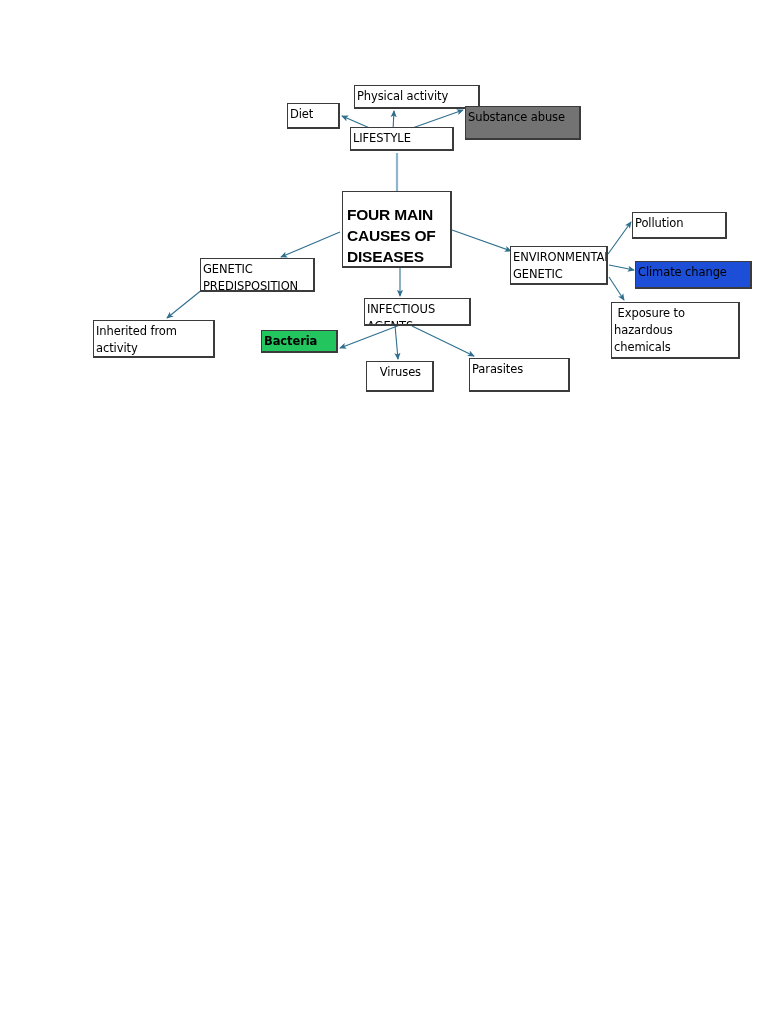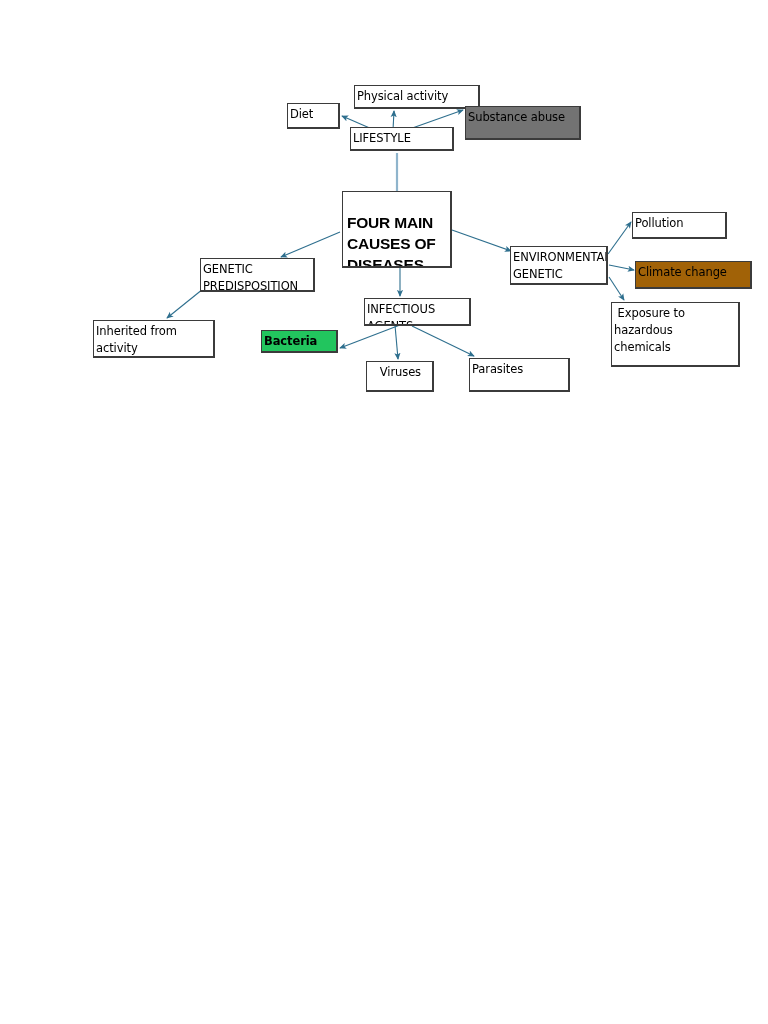--- a/index.html
+++ b/index.html
@@ -48,21 +48,21 @@
     line-height: 16px;
     padding: 2px 11px 0 2px;
     letter-spacing: -0.1px;
   }
   
   .node.central {
     font-family: "Liberation Sans", sans-serif;
     font-weight: bold;
     font-size: 15.5px;
     line-height: 21px;
-    padding: 20px 0 0 4px;
+    padding: 12px 0 0 4px;
     letter-spacing: -0.2px;
   }
   .node.tall {
     line-height: 17px;
   }
 </style>
 </head>
 <body>
 
 <div id="canvas">
@@ -96,16 +96,16 @@
       <div class="node body" style="left: 354px; top: 85px; width: 126px; height: 24px; border-color: rgb(59, 59, 59); background: rgb(255, 255, 255); color: rgb(0, 0, 0);">Physical activity</div>
       <div class="node body" style="left: 465px; top: 106px; width: 116px; height: 34px; border-color: rgb(59, 59, 59); background: #737373; color: rgb(0, 0, 0);">Substance abuse</div>
       <div class="node body tall" style="left: 200px; top: 258px; width: 115px; height: 34px; border-color: rgb(59, 59, 59); background: rgb(255, 255, 255); color: rgb(0, 0, 0);">GENETIC PREDISPOSITION</div>
       <div class="node body tall" style="left: 93px; top: 320px; width: 122px; height: 38px; border-color: rgb(59, 59, 59); background: rgb(255, 255, 255); color: rgb(0, 0, 0);">Inherited from activity</div>
       <div class="node body tall" style="left: 364px; top: 298px; width: 107px; height: 28px; border-color: rgb(59, 59, 59); background: rgb(255, 255, 255); color: rgb(0, 0, 0);">INFECTIOUS AGENTS</div>
       <div class="node body" style="left: 261px; top: 330px; width: 77px; height: 23px; border-color: rgb(59, 59, 59); background: #22c55e; color: rgb(0, 0, 0); font-weight: bold;">Bacteria</div>
       <div class="node body" style="left: 366px; top: 361px; width: 68px; height: 31px; border-color: rgb(59, 59, 59); background: rgb(255, 255, 255); color: rgb(0, 0, 0); text-align: right;">Viruses</div>
       <div class="node body" style="left: 469px; top: 358px; width: 101px; height: 34px; border-color: rgb(59, 59, 59); background: rgb(255, 255, 255); color: rgb(0, 0, 0);">Parasites</div>
       <div class="node body tall" style="left: 510px; top: 246px; width: 98px; height: 39px; border-color: rgb(59, 59, 59); background: rgb(255, 255, 255); color: rgb(0, 0, 0);">ENVIRONMENTAL GENETIC</div>
       <div class="node body" style="left: 632px; top: 212px; width: 95px; height: 27px; border-color: rgb(59, 59, 59); background: rgb(255, 255, 255); color: rgb(0, 0, 0);">Pollution</div>
-      <div class="node body" style="left: 635px; top: 261px; width: 117px; height: 28px; border-color: rgb(59, 59, 59); background: #a16207; color: rgb(0, 0, 0);">Climate change</div>
-      <div class="node body tall" style="left: 611px; top: 302px; width: 129px; height: 65px; border-color: rgb(59, 59, 59); background: rgb(255, 255, 255); color: rgb(0, 0, 0);"> Exposure to hazardous chemicals</div>
+      <div class="node body" style="left: 635px; top: 261px; width: 117px; height: 28px; border-color: rgb(59, 59, 59); background: #1d4ed8; color: rgb(0, 0, 0);">Climate change</div>
+      <div class="node body tall" style="left: 611px; top: 302px; width: 129px; height: 57px; border-color: rgb(59, 59, 59); background: rgb(255, 255, 255); color: rgb(0, 0, 0);"> Exposure to hazardous chemicals</div>
     </div>
 </div>
 
 </body></html>

